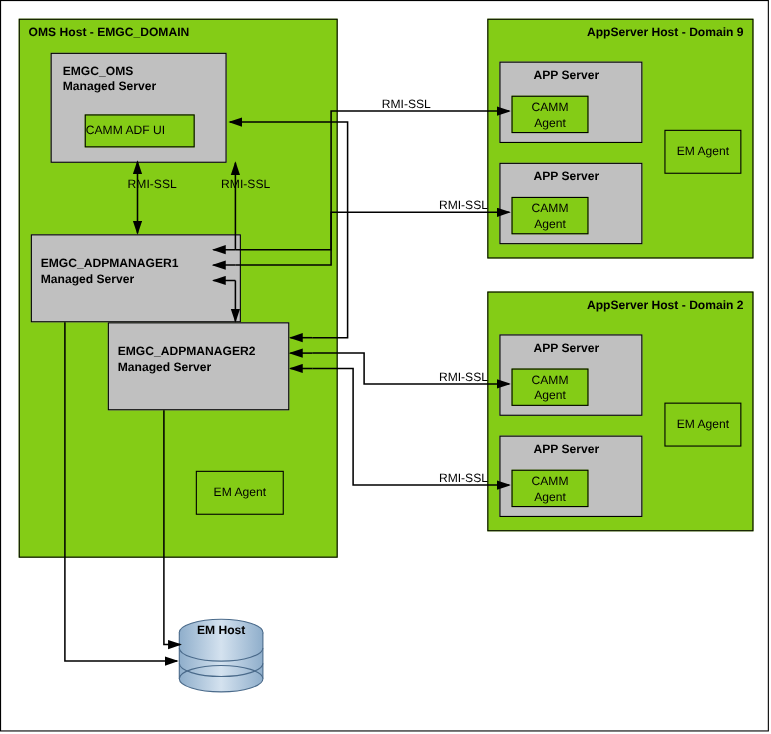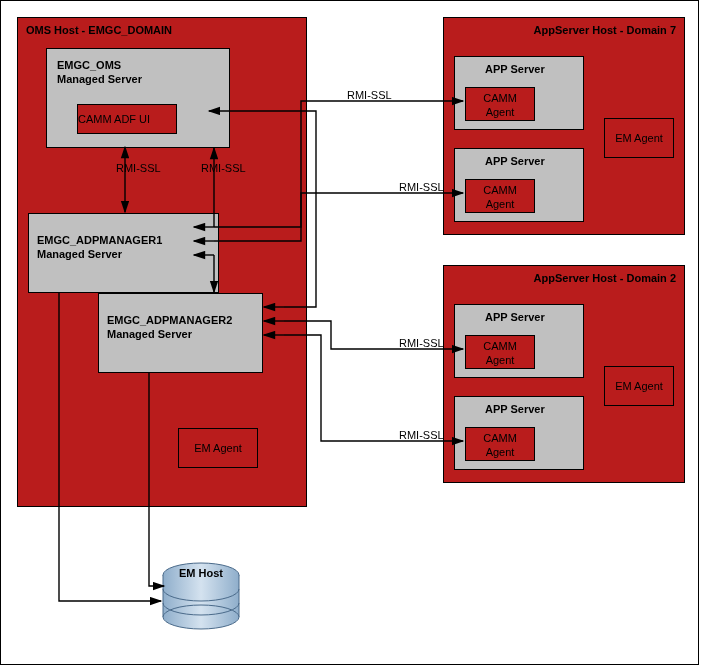--- a/index.html
+++ b/index.html
@@ -14,21 +14,21 @@
   }
   .outer {
     position: relative;
     width: 699px;
     height: 665px;
     border: 1px solid #000;
     box-sizing: border-box;
   }
   .panel {
     position: absolute;
-    background: #b91c1c;
+    background: #84cc16;
     border: 1px solid #000;
     box-sizing: border-box;
   }
   .panel-title {
     position: absolute;
     font-weight: bold;
     top: 6px;
   }
   .gray { background: #c0c0c0; }
   .label { position: absolute; white-space: nowrap; }
@@ -41,21 +41,21 @@
   }
 </style>
 </head>
 <body>
 
 <div class="outer">
 
   <div class="panel" style="left:16px; top:16px; width:290px; height:490px;">
     <div class="panel-title" style="left:8px;">OMS Host - EMGC_DOMAIN</div>
 
-    <div class="panel gray" style="left:28px; top:30px; width:184px; height:100px;">
+    <div class="panel gray" style="left:28px; top:30px; width:160px; height:100px;">
       <div class="label" style="left:10px; top:10px; font-weight:bold;">EMGC_OMS</div>
       <div class="label" style="left:10px; top:24px; font-weight:bold;">Managed Server</div>
       <div class="panel" style="left:30px; top:55px; width:100px; height:30px; display:flex; align-items:center; ">
         <span>CAMM ADF UI</span>
       </div>
     </div>
 
     <div class="panel gray" style="left:10px; top:195px; width:191px; height:80px;">
       <div class="label" style="left:8px; top:20px; font-weight:bold;">EMGC_ADPMANAGER1</div>
       <div class="label" style="left:8px; top:34px; font-weight:bold;">Managed Server</div>
@@ -65,21 +65,21 @@
       <div class="label" style="left:8px; top:20px; font-weight:bold;">EMGC_ADPMANAGER2</div>
       <div class="label" style="left:8px; top:34px; font-weight:bold;">Managed Server</div>
     </div>
 
     <div class="panel" style="left:160px; top:410px; width:80px; height:40px; display:flex; align-items:center; justify-content:center;">
       <span>EM Agent</span>
     </div>
   </div>
 
   <div class="panel" style="left:442px; top:16px; width:242px; height:218px;">
-    <div class="panel-title" style="right:8px;">AppServer Host - Domain 7</div>
+    <div class="panel-title" style="right:8px;">AppServer Host - Domain 9</div>
 
     <div class="panel gray" style="left:10px; top:38px; width:130px; height:74px;">
       <div class="label" style="left:30px; top:6px; font-weight:bold;">APP Server</div>
       <div class="panel" style="left:10px; top:30px; width:70px; height:34px; text-align:center; line-height:14px; padding-top:3px;">
         <span>CAMM</span><br>
         <span>Agent</span>
       </div>
     </div>
 
     <div class="panel gray" style="left:10px; top:130px; width:130px; height:74px;">

